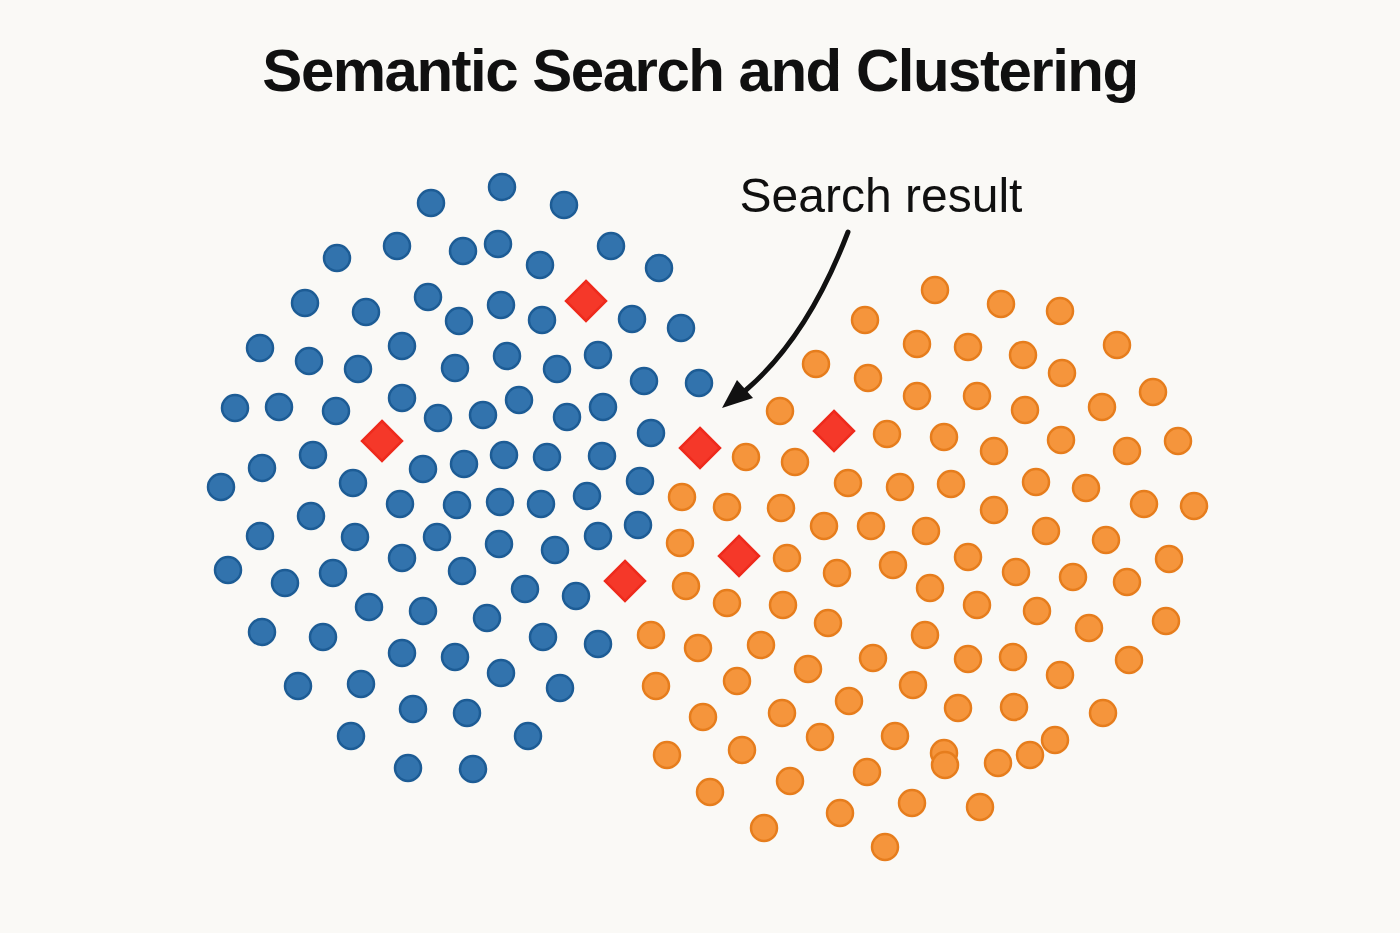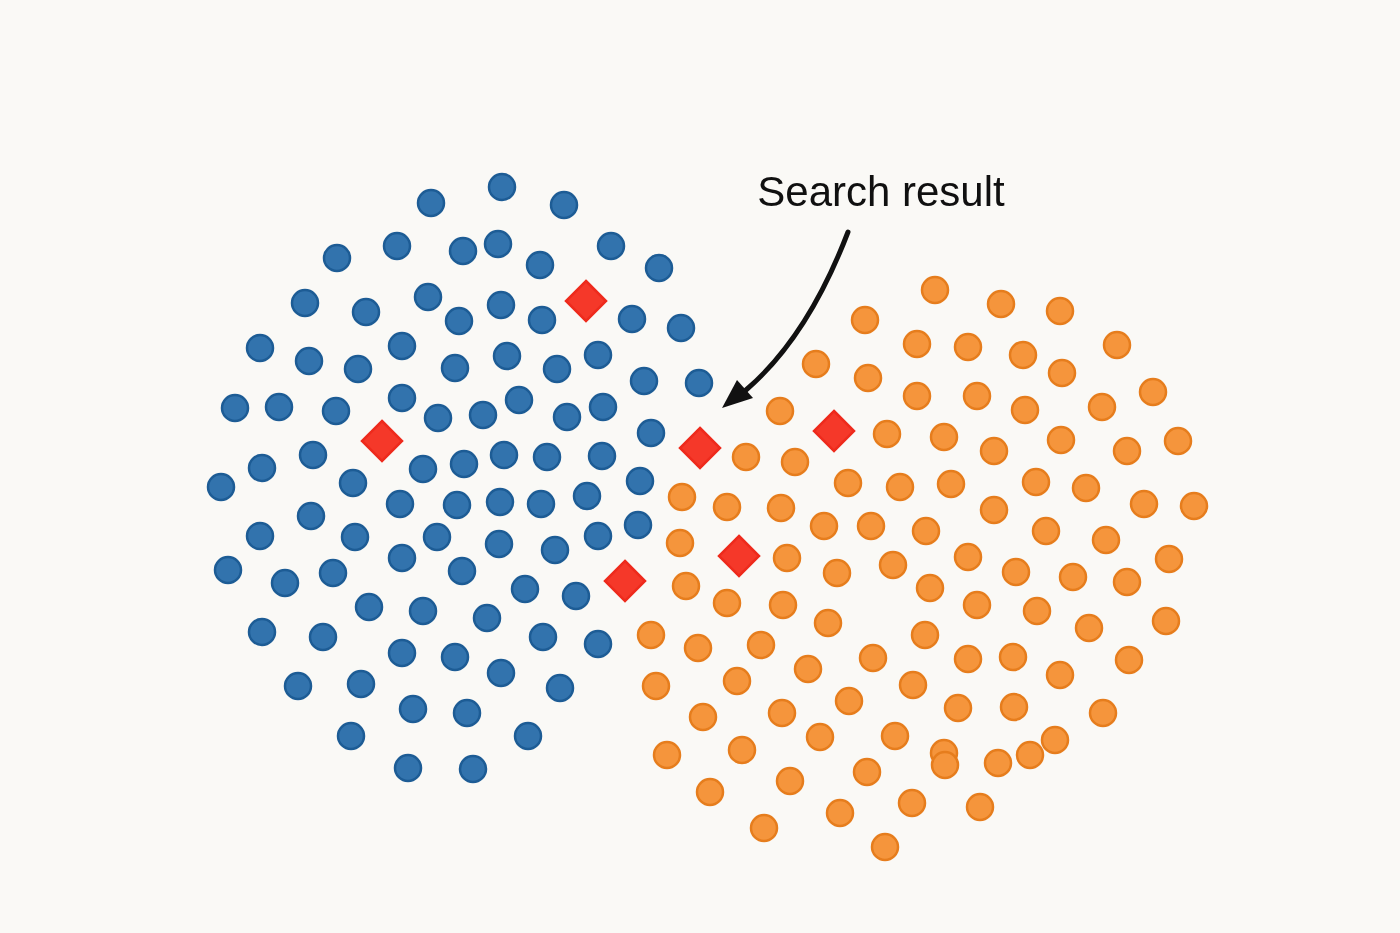--- a/index.html
+++ b/index.html
@@ -26,21 +26,21 @@
     font-size: 60px;
     font-weight: 700;
     letter-spacing: -1.5px;
     color: var(--text);
   }
   .annotation {
     position: absolute;
     top: 168px;
     left: 881px;
     transform: translateX(-50%);
-    font-size: 42px;
+    font-size: 48px;
     font-weight: 500;
     white-space: nowrap;
     color: var(--text);
   }
   svg.diagram {
     position: absolute;
     left: 0;
     top: 0;
     width: 1400px;
     height: 933px;
@@ -243,14 +243,15 @@
         <polygon points="586,281 606,301 586,321 566,301" fill="#F53829" stroke="#EE2A1C" stroke-width="2.5"></polygon>
         <polygon points="382,421 402,441 382,461 362,441" fill="#F53829" stroke="#EE2A1C" stroke-width="2.5"></polygon>
         <polygon points="700,428 720,448 700,468 680,448" fill="#F53829" stroke="#EE2A1C" stroke-width="2.5"></polygon>
         <polygon points="834,411 854,431 834,451 814,431" fill="#F53829" stroke="#EE2A1C" stroke-width="2.5"></polygon>
         <polygon points="625,561 645,581 625,601 605,581" fill="#F53829" stroke="#EE2A1C" stroke-width="2.5"></polygon>
         <polygon points="739,536 759,556 739,576 719,556" fill="#F53829" stroke="#EE2A1C" stroke-width="2.5"></polygon>
       </g>
       <path d="M848,232 C822,300 788,354 746,390" class="arrow-shaft"></path>
       <polygon points="722,408 737,380 753,398" class="arrow-head"></polygon>
     </svg>
+  <div class="title">Semantic Search and Clustering</div>
   <div class="annotation">Search result</div>
 </div>
 
 </body></html>

